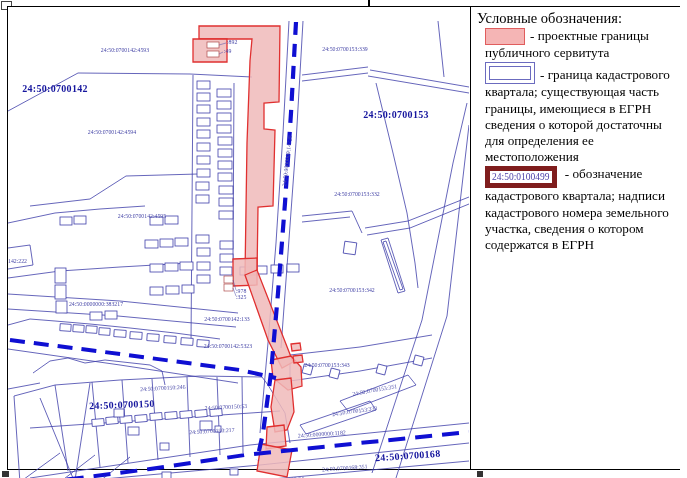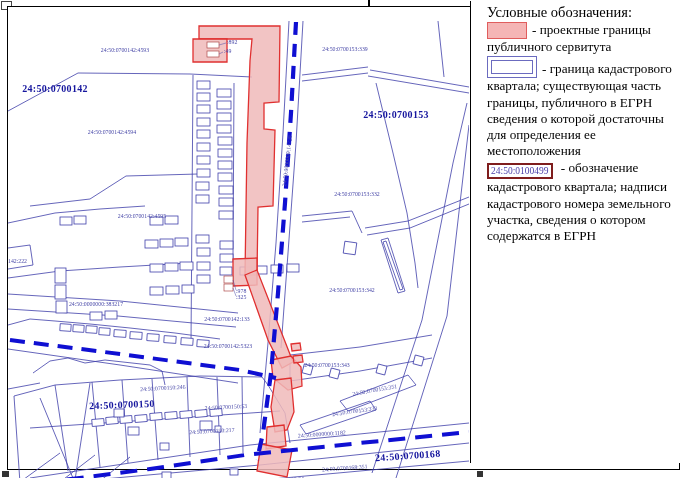--- a/index.html
+++ b/index.html
@@ -2,30 +2,30 @@
 <html><head>
 <meta charset="utf-8">
 <style>
   html,body{margin:0;padding:0;}
   body{width:687px;height:478px;position:relative;background:#fff;overflow:hidden;
        font-family:"Liberation Serif", serif;}
   .frame{position:absolute;left:7px;top:6px;width:673px;height:464px;
          border:1.5px solid #000;box-sizing:border-box;background:#fff;}
   .map-panel{position:absolute;left:8px;top:20px;width:461px;height:462px;}
   .map-panel svg{display:block;}
-  .legend{position:absolute;left:470px;top:1px;width:210px;height:462px;
+  .legend{position:absolute;left:470px;top:7px;width:210px;height:462px;
           border-left:1.6px solid #000;box-sizing:border-box;background:#fff;
-          padding:2px 4px 0 16px;font-size:13.2px;line-height:16.2px;color:#000;}
+          padding:2px 4px 0 6px;font-size:13.2px;line-height:16.2px;color:#000;}
   .legend-title{font-size:14.5px;margin:1px 0 2px 0;}
-  .li{margin:0 0 1px 0;}
+  .li{margin:0 0 1px 8px;}
   .sw{display:inline-block;vertical-align:-5px;margin-right:5px;box-sizing:border-box;}
   .sw-easement{width:40px;height:17px;background:#f5b5b5;border:1.4px solid #e05d5d;}
   .sw-quarter{width:50px;height:22px;border:1.2px solid #6b6bbf;padding:3px;}
   .sw-quarter .sw-inner{display:block;width:100%;height:100%;border:1.2px solid #6b6bbf;box-sizing:border-box;}
-  .sw-desig{border:2px solid #7f1d1d;color:#4a3fa8;font-size:9.5px;line-height:12px;
+  .sw-desig{border:5px solid #7f1d1d;color:#4a3fa8;font-size:9.5px;line-height:12px;
             padding:0 2px;vertical-align:-2px;letter-spacing:0;}
   .sw-capital{width:56px;height:20px;border:1.2px solid #222;position:relative;}
   .sw-capital .dash-line{position:absolute;left:5px;right:5px;top:8px;height:3px;
       background:repeating-linear-gradient(90deg,#6666bb 0 9px,transparent 9px 17px);}
   
   .tick-top{position:absolute;left:368px;top:0;width:2px;height:7px;background:#000;}
   .sq-tl{position:absolute;left:1px;top:1px;width:9px;height:7px;border:1px solid #444;background:#fff;}
   .sq-bl{position:absolute;left:2px;top:471px;width:7px;height:6px;background:#333;}
   .sq-bm{position:absolute;left:477px;top:471px;width:6px;height:6px;background:#333;}
   
@@ -243,18 +243,18 @@
       </g>
   </svg>
 </div>
 
 <div class="legend">
   <div class="legend-title">Условные обозначения:</div>
   <div class="li">
     <span class="sw sw-easement"></span><span>- проектные границы публичного сервитута</span>
   </div>
   <div class="li">
-    <span class="sw sw-quarter"><span class="sw-inner"></span></span><span>- граница кадастрового квартала; существующая часть границы, публичного в ЕГРН сведения о которой достаточны для определения ее местоположения</span>
+    <span class="sw sw-quarter"><span class="sw-inner"></span></span><span>- граница кадастрового квартала; существующая часть границы, имеющиеся в ЕГРН сведения о которой достаточны для определения ее местоположения</span>
   </div>
   <div class="li">
     <span class="sw sw-desig">24:50:0100499</span> <span>- обозначение кадастрового квартала; надписи кадастрового номера земельного участка, сведения о котором содержатся в ЕГРН</span>
   </div>
 </div>
 
 </body></html>

